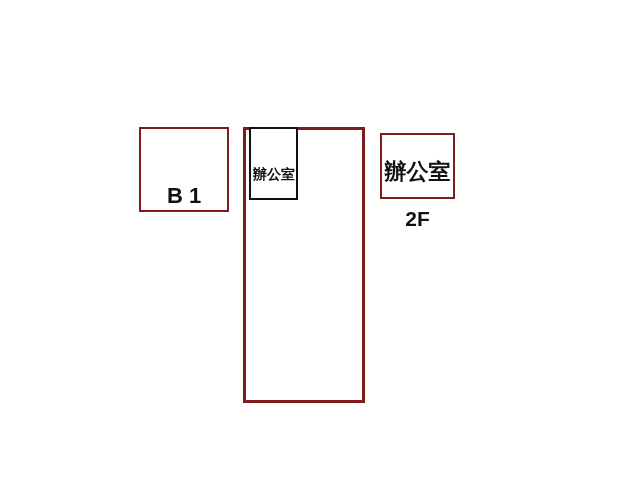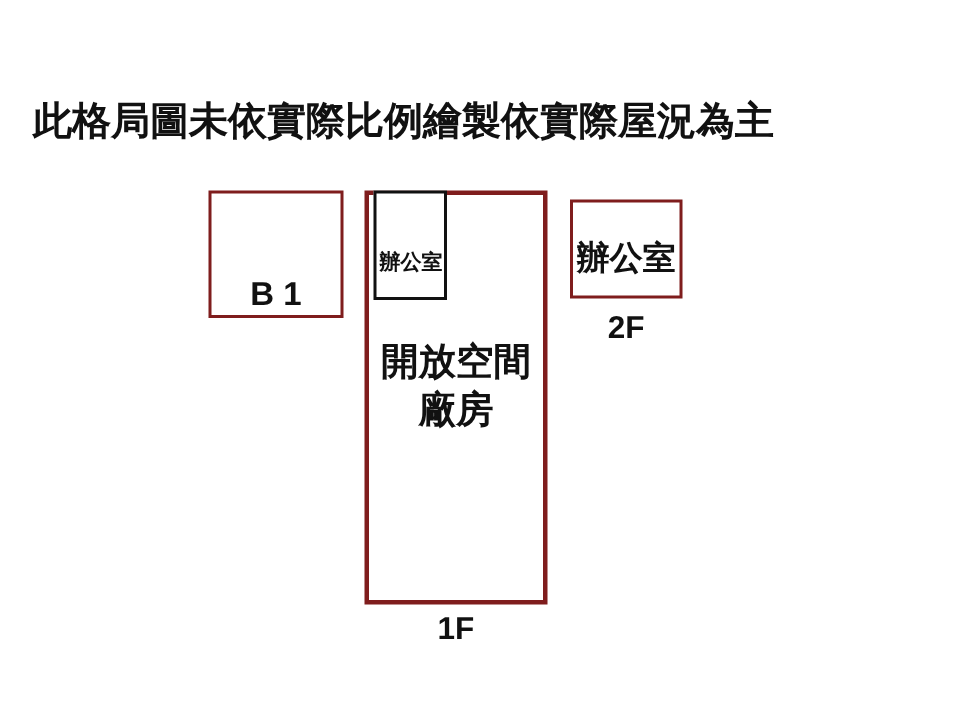--- a/index.html
+++ b/index.html
@@ -122,35 +122,29 @@
     left: 380px;
     top: 208px;
     width: 75px;
   }
 </style>
 </head>
 <body>
 
 <div class="stage">
 
-  <div class="disclaimer">此格局圖未依實際比例繪製依實際屋況為主</div>
 
   <div class="box b1-box">
     <div class="b1-label">B 1</div>
   </div>
 
   <div class="box f1-box">
     <div class="f1-office">
       <div class="f1-office-label">辦公室</div>
     </div>
-    <div class="f1-area-label">
-      <div>開放空間</div>
-      <div>廠房</div>
-    </div>
   </div>
-  <div class="floor-label f1-floor">1F</div>
 
   <div class="box f2-box">
     <div class="f2-office-label">辦公室</div>
   </div>
   <div class="floor-label f2-floor">2F</div>
 
 </div>
 
 </body></html>

